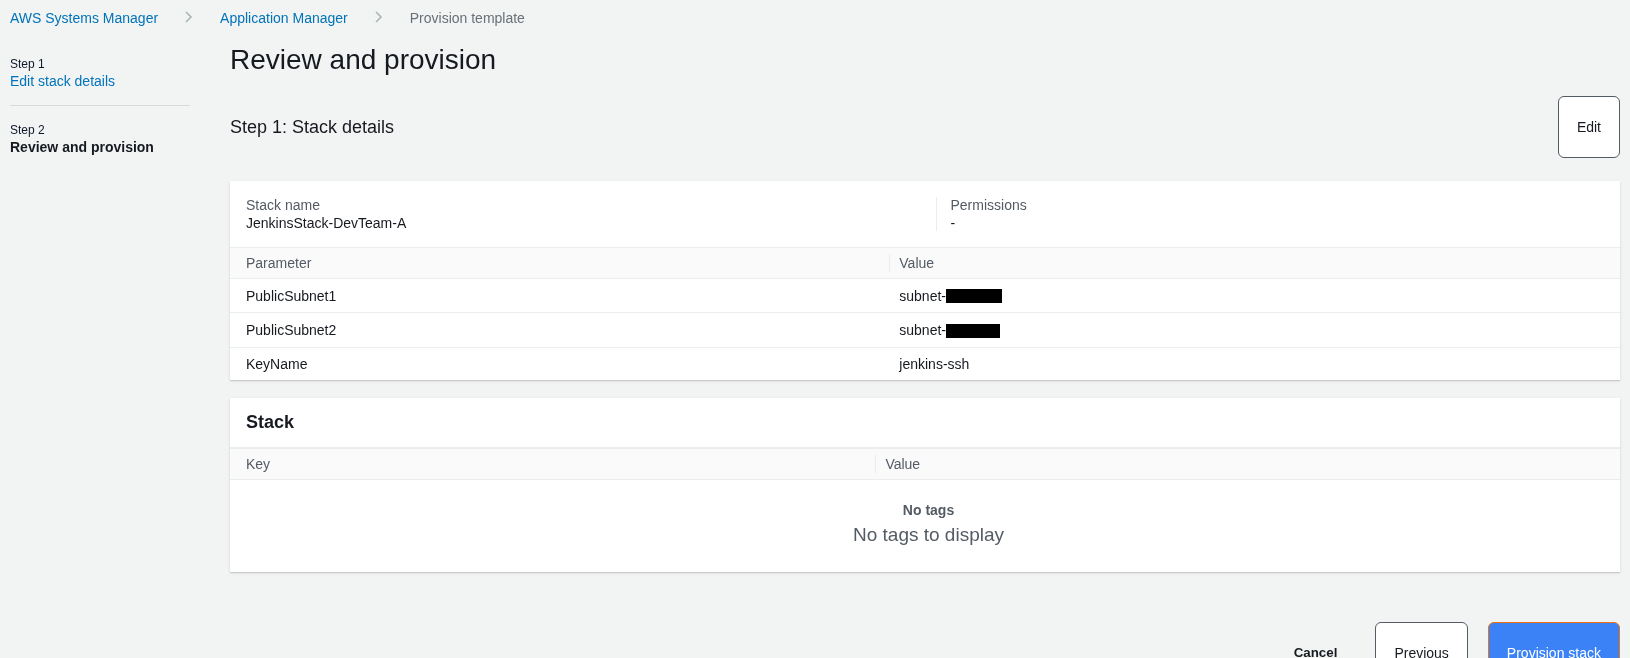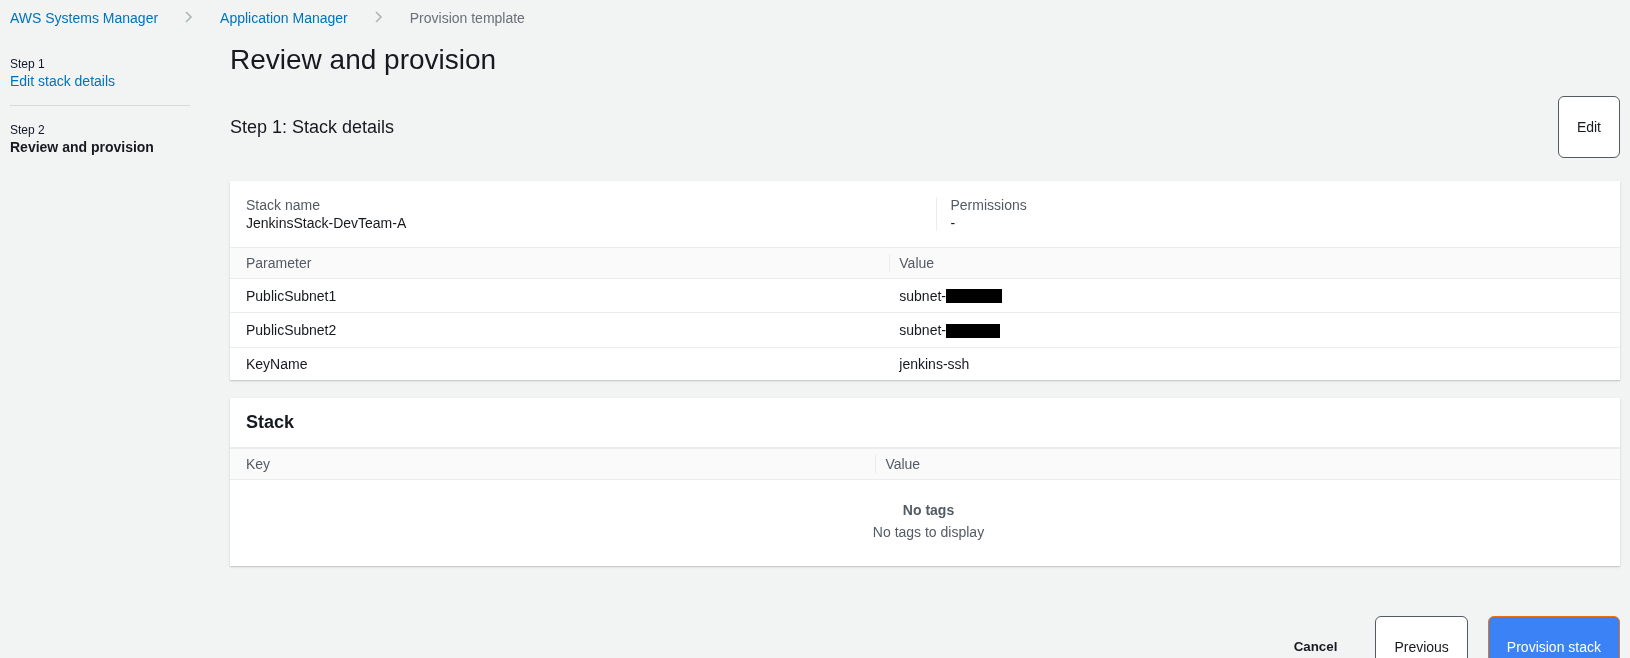--- a/index.html
+++ b/index.html
@@ -186,21 +186,21 @@
       margin-left: 7px;
     }
     .tags-empty .no-tags-title {
       font-weight: 700;
       color: #545b64;
       font-size: 14px;
       margin-bottom: 6px;
     }
     .tags-empty .no-tags-sub {
       color: #545b64;
-      font-size: 14px;
+      font-size: 19px;
     }
     .footer-actions {
       display: flex;
       justify-content: flex-end;
       align-items: center;
       gap: 20px;
       margin-top: 50px;
     }
     .redact {
       display: inline-block;

